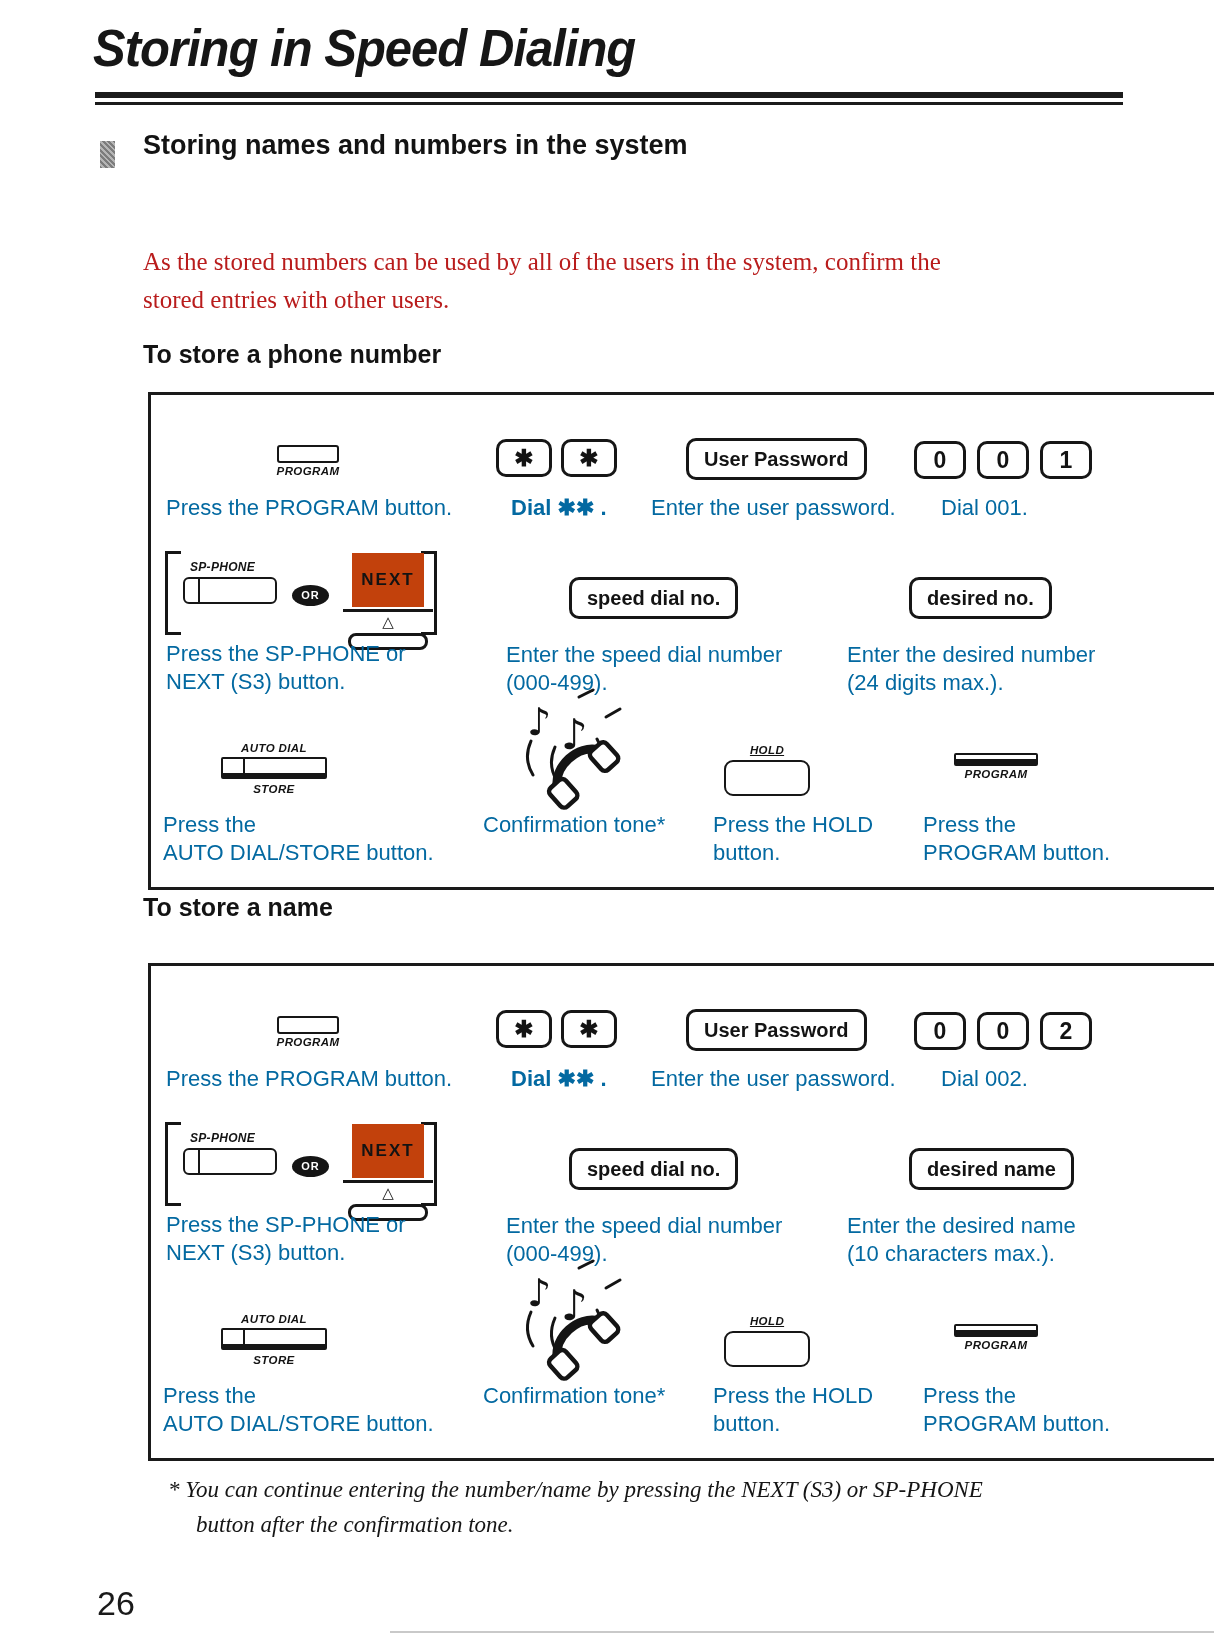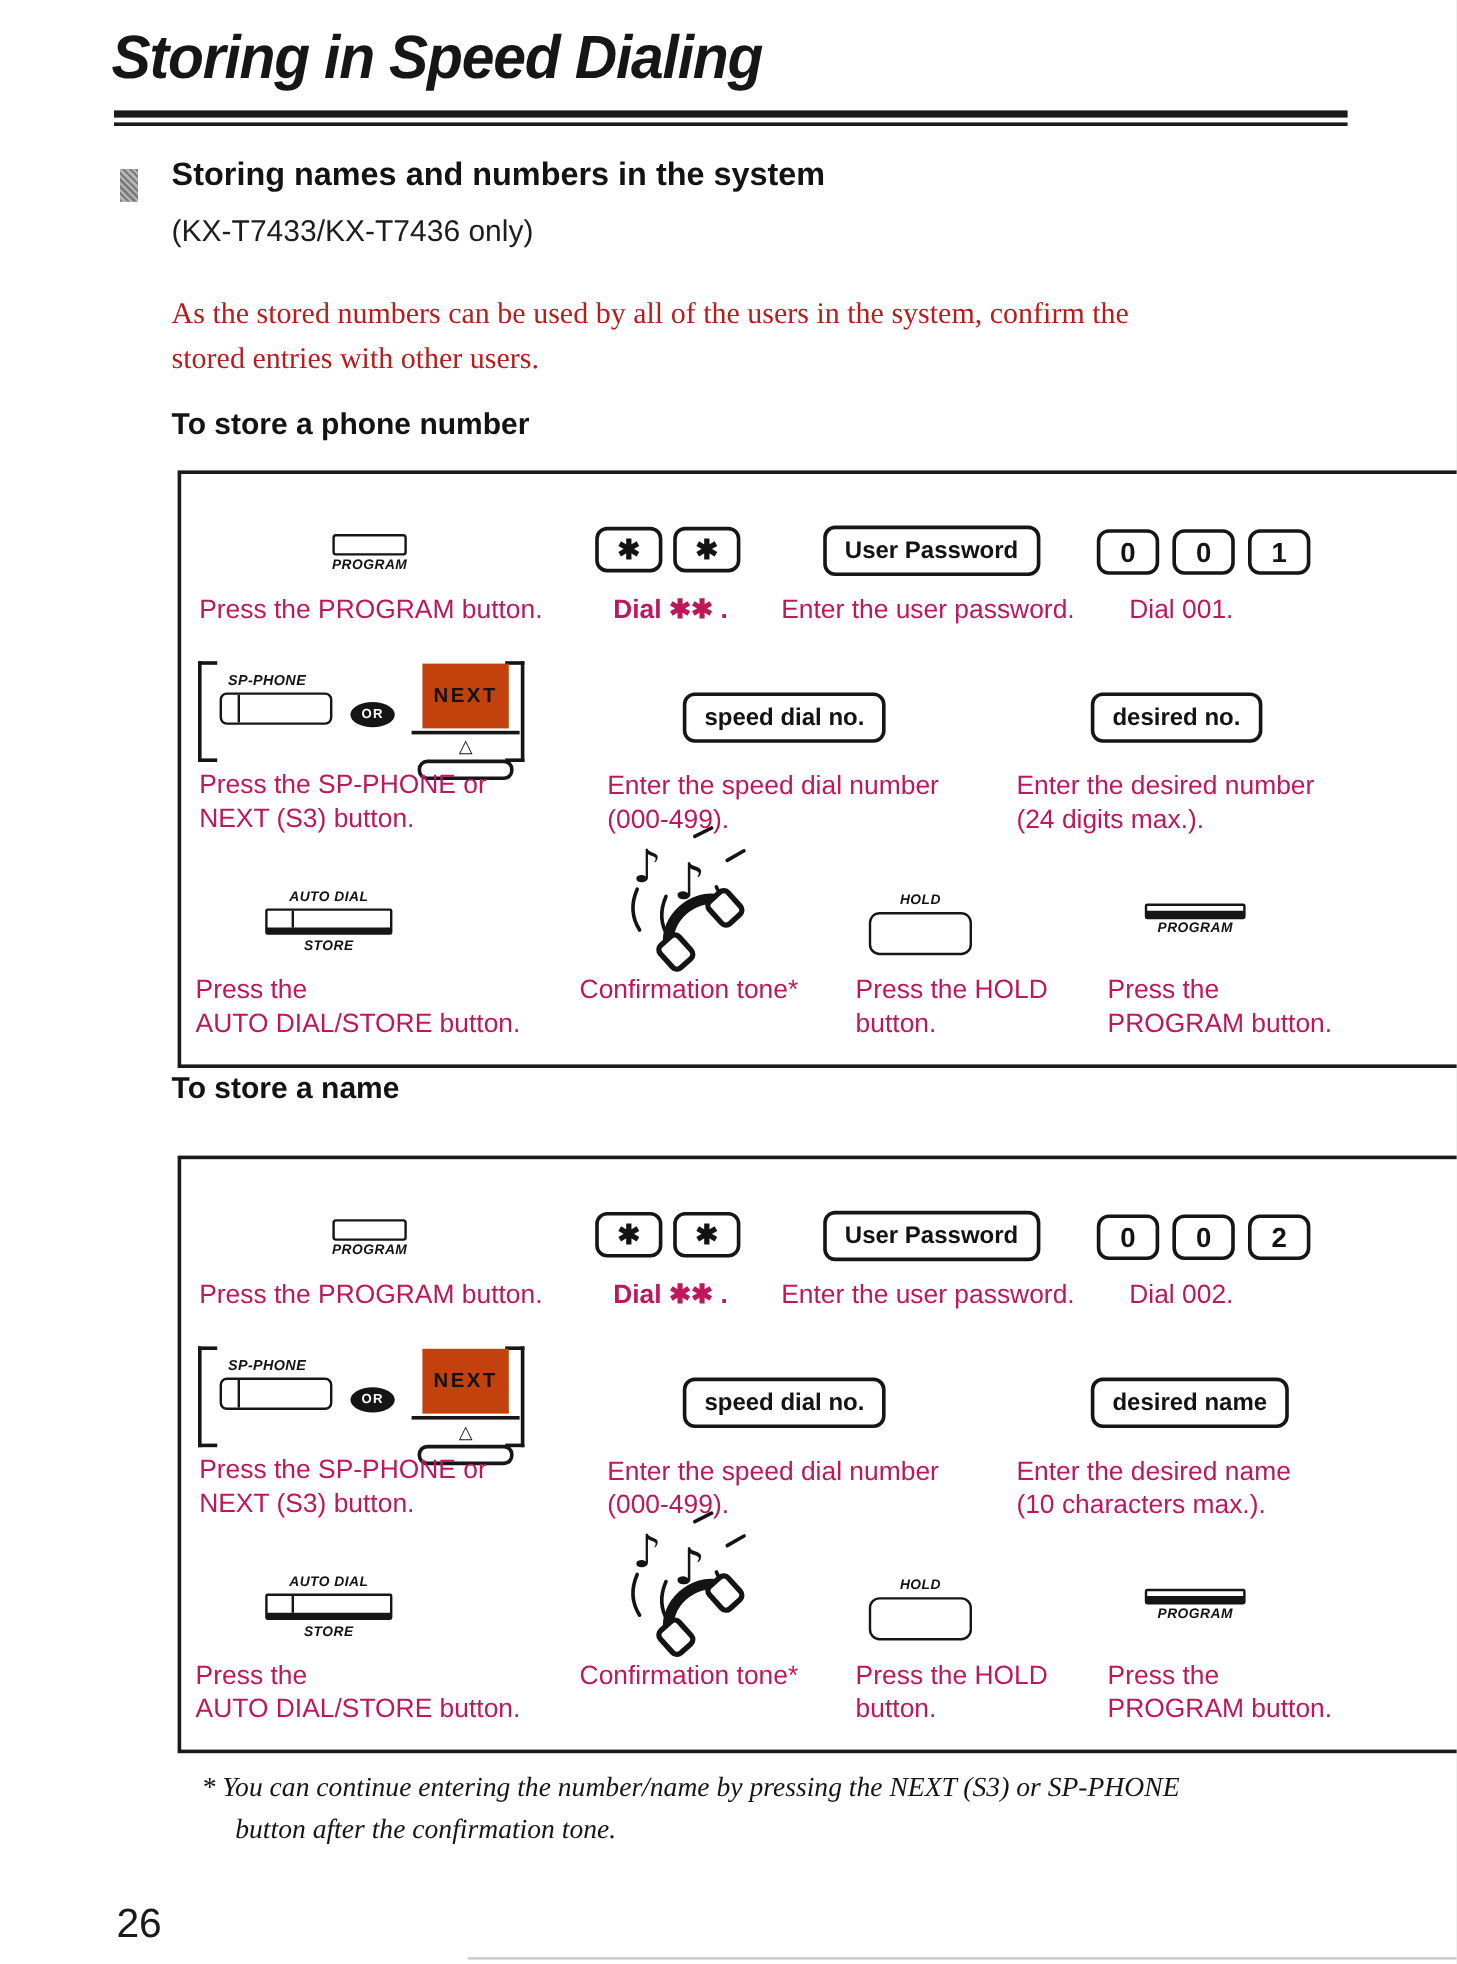--- a/index.html
+++ b/index.html
@@ -30,21 +30,21 @@
 
   
   .box {
     position:absolute; left:148px; width:1114px; height:498px;
     border:3px solid #1a1a1a; background:#fff; box-sizing:border-box;
   }
   #box-phone { top:392px; }
   #box-name  { top:963px; }
   .box > * { position:absolute; }
 
-  .cap { font:22px/28px "Liberation Sans",sans-serif; color:#be185d; white-space:nowrap; }
+  .cap { font:22px/28px "Liberation Sans",sans-serif; color:#0369a1; white-space:nowrap; }
 
   
   .p-cluster { left:98px; top:50px; width:118px; display:flex; flex-direction:column; align-items:center; }
   .flat-btn { width:58px; height:14px; border:2.5px solid #161616; border-radius:3px; background:#fff; }
   .mini-label { font:italic bold 11.5px/1.1 "Liberation Sans",sans-serif; letter-spacing:.4px; margin-top:2px; }
   .stars { left:345px; top:44px; display:flex; gap:9px; }
   .key {
     box-sizing:border-box; width:56px; height:38px; border:3px solid #161616; border-radius:10px;
     display:flex; align-items:center; justify-content:center; background:#fff;
     font:bold 23px "Liberation Sans",sans-serif;
@@ -83,21 +83,21 @@
   .speed-box { left:418px; top:182px; }
   .cap-speed { left:355px; top:246px; }
   .desired-box { left:758px; top:182px; }
   .cap-desired { left:696px; top:246px; }
 
   
   .auto-cluster { left:52px; top:345px; width:142px; display:flex; flex-direction:column; align-items:center; }
   .auto-btn { width:106px; height:22px; border:2.5px solid #161616; border-bottom-width:6px; border-radius:2px; position:relative; background:#fff; box-sizing:border-box; margin:2px 0; }
   .auto-btn::before { content:""; position:absolute; left:20px; top:0; bottom:0; width:2px; background:#161616; }
   .tone-icon { left:358px; top:288px; width:140px; height:128px; }
-  .hold-cluster { left:560px; top:347px; width:112px; display:flex; flex-direction:column; align-items:center; }
+  .hold-cluster { left:560px; top:347px; width:112px; display:flex; flex-direction:column; align-items:center;text-decoration:underline; }
   .hold-btn { margin-top:3px; width:86px; height:36px; border:2.5px solid #161616; border-radius:9px; background:#fff; box-sizing:border-box; }
   .prog2-cluster { left:786px; top:358px; width:118px; display:flex; flex-direction:column; align-items:center; }
   .prog2-btn { width:84px; height:13px; border:2.5px solid #161616; border-bottom-width:7px; border-radius:2px; background:#fff; box-sizing:border-box; }
   .cap-r3 { top:416px; }
   .cap-auto { left:12px; } .cap-tone { left:332px; } .cap-hold { left:562px; } .cap-prog { left:772px; }
 
   
   .footnote { position:absolute; left:168px; top:1472px; font:italic 23px/35px "Liberation Serif",serif; color:#151515; }
   .footnote .fl2 { margin-left:28px; }
   .pageno { position:absolute; left:97px; top:1585px; font:34px/1.1 "Liberation Sans",sans-serif; color:#1a1a1a; }
@@ -107,21 +107,20 @@
 <body>
 
 <div class="page">
 
   <h1 class="title">Storing in Speed Dialing</h1>
   <div class="rule-thick"></div>
   <div class="rule-thin"></div>
 
   <div class="bullet"></div>
   <h2 class="sec-heading">Storing names and numbers in the system</h2>
-  <div class="models">(KX-T7433/KX-T7436 only)</div>
   <div class="body-text">
     <div>As the stored numbers can be used by all of the users in the system, confirm the</div>
     <div>stored entries with other users.</div>
   </div>
 
   <h3 class="sub-heading" id="h-phone">To store a phone number</h3>
 
   <div class="box" id="box-phone">
     <div class="p-cluster">
       <div class="flat-btn"></div>

